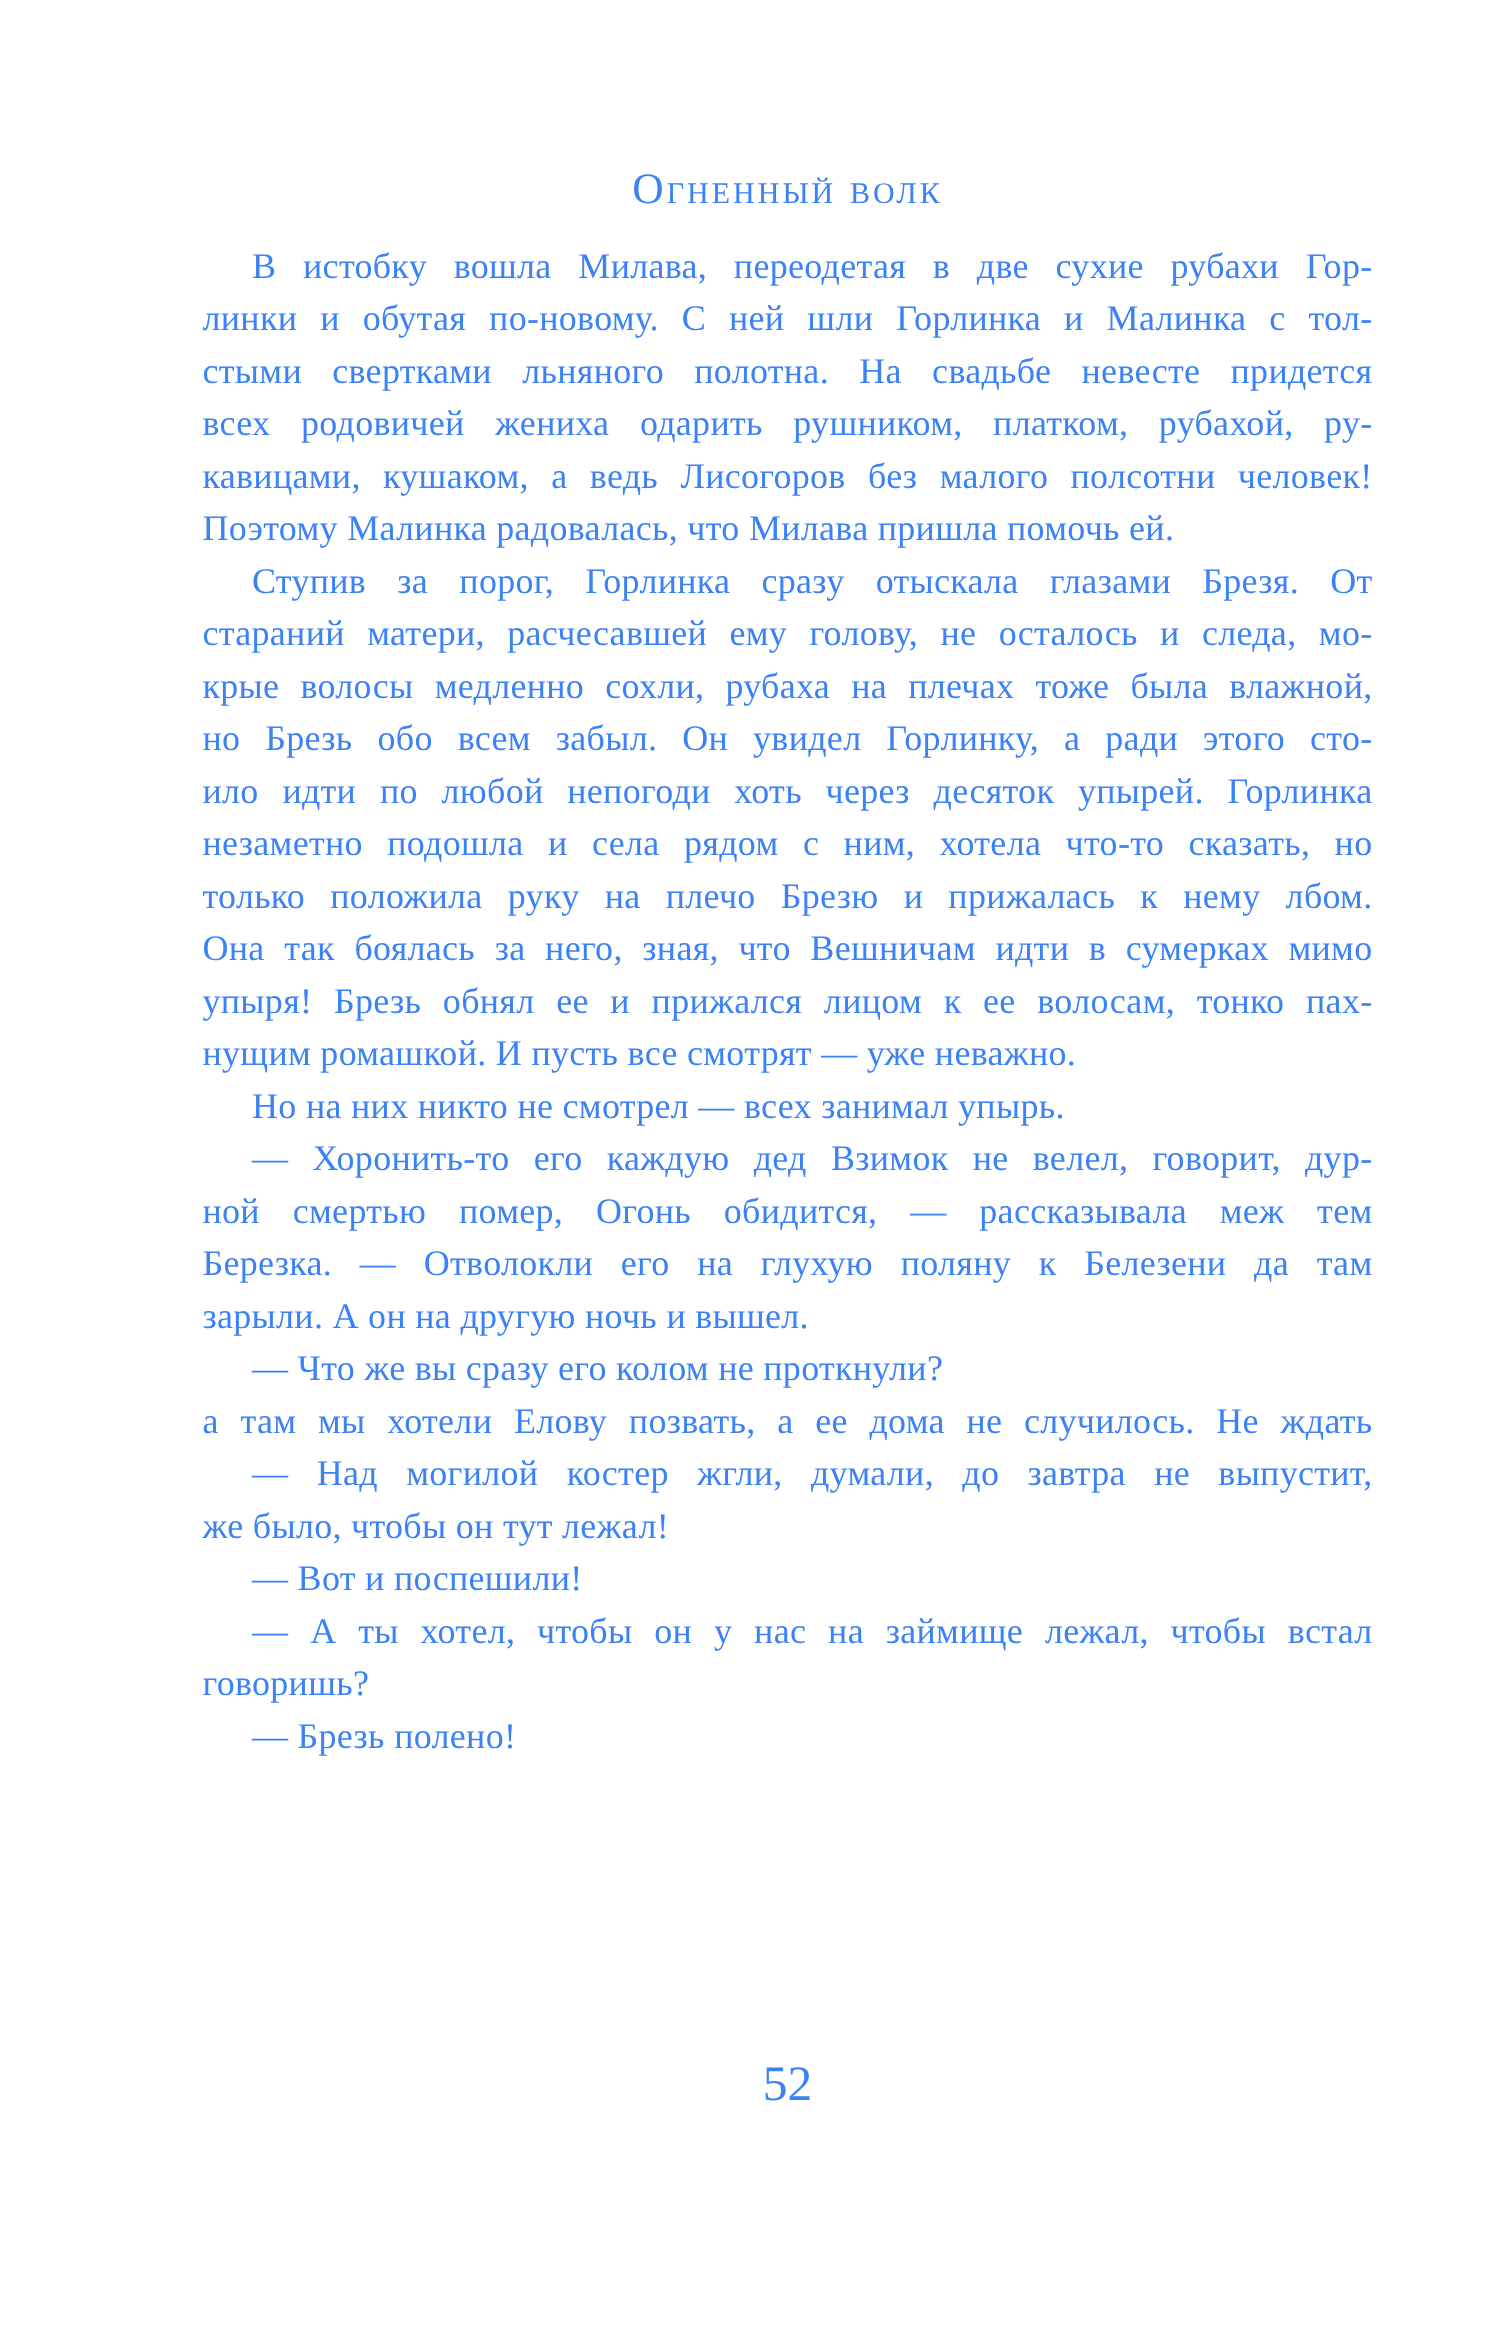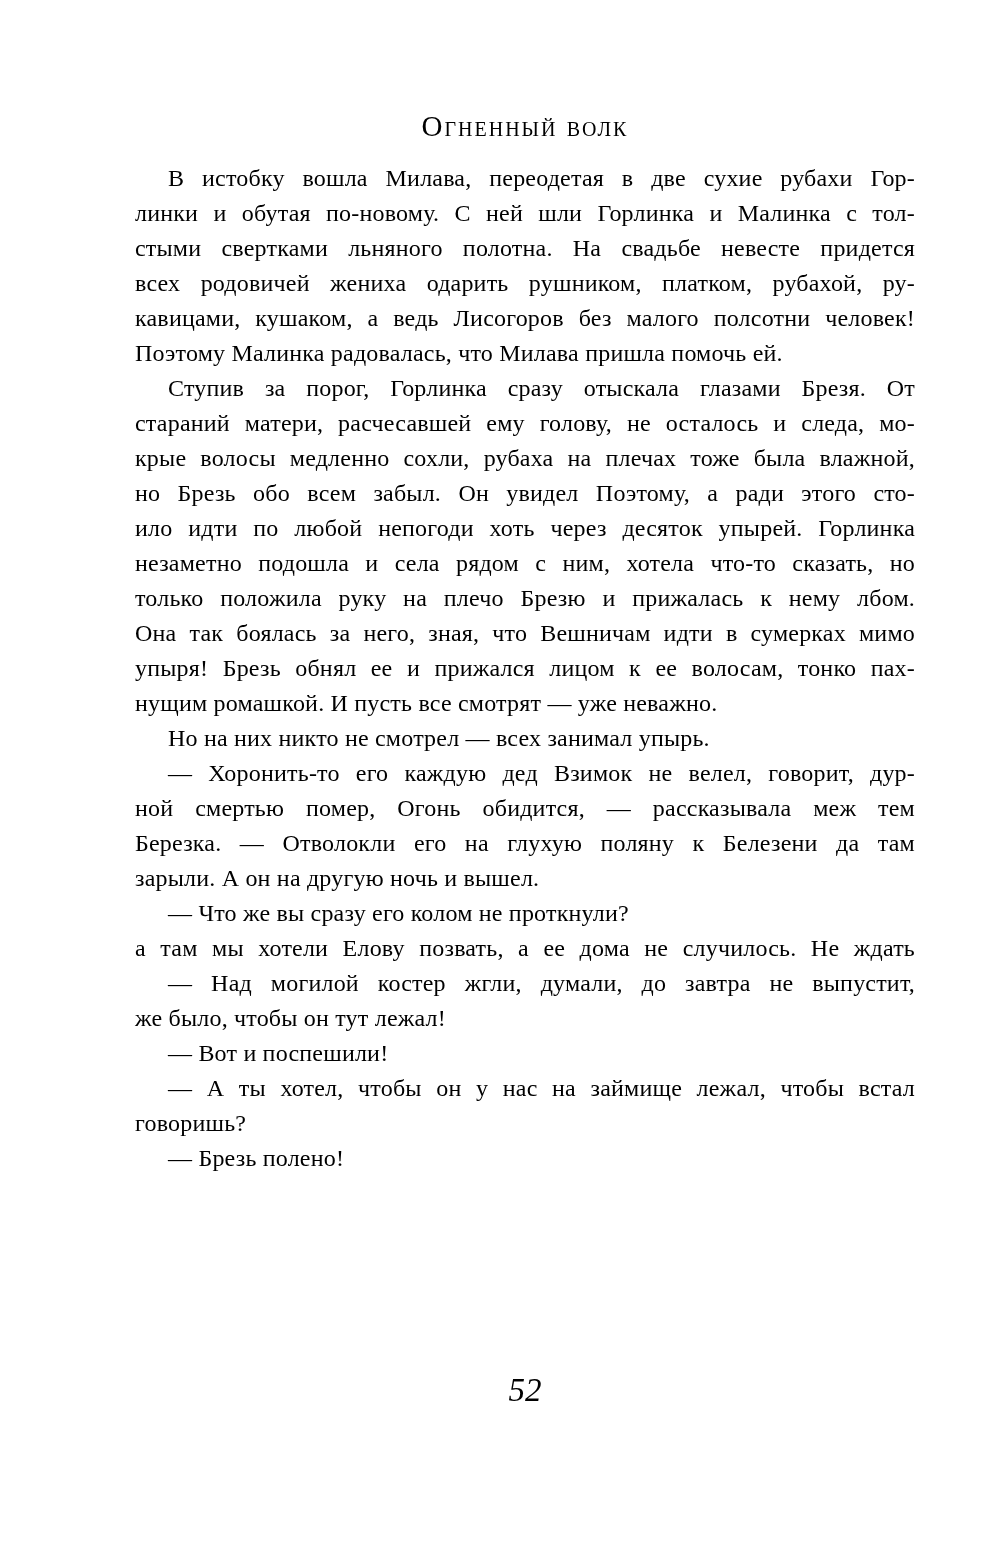--- a/index.html
+++ b/index.html
@@ -6,21 +6,21 @@
     margin: 0;
     padding: 0;
     background: #ffffff;
   }
   .page {
     position: relative;
     width: 1000px;
     height: 1552px;
     background: #ffffff;
     font-family: "Liberation Serif", "DejaVu Serif", serif;
-    color: #000000;
+    color: #3b82f6;
     overflow: hidden;
   }
   .running-head {
     position: absolute;
     top: 110px;
     left: 135px;
     width: 780px;
     text-align: center;
     font-size: 29px;
     font-variant: small-caps;
@@ -51,21 +51,20 @@
   .line.last {
     text-align-last: left;
   }
   .page-number {
     position: absolute;
     top: 1372px;
     left: 135px;
     width: 780px;
     text-align: center;
     font-size: 33px;
-    font-style: italic;
   }
 </style>
 </head>
 <body>
 
 <div class="page">
   <div class="running-head">Огненный волк</div>
 
   <div class="body-text">
       <div class="para">
@@ -73,21 +72,21 @@
         <div class="line">линки и обутая по-новому. С ней шли Горлинка и Малинка с тол-</div>
         <div class="line">стыми свертками льняного полотна. На свадьбе невесте придется</div>
         <div class="line">всех родовичей жениха одарить рушником, платком, рубахой, ру-</div>
         <div class="line">кавицами, кушаком, а ведь Лисогоров без малого полсотни человек!</div>
         <div class="line last">Поэтому Малинка радовалась, что Милава пришла помочь ей.</div>
       </div>
       <div class="para">
         <div class="line first">Ступив за порог, Горлинка сразу отыскала глазами Брезя. От</div>
         <div class="line">стараний матери, расчесавшей ему голову, не осталось и следа, мо-</div>
         <div class="line">крые волосы медленно сохли, рубаха на плечах тоже была влажной,</div>
-        <div class="line">но Брезь обо всем забыл. Он увидел Поэтому, а ради этого сто-</div>
+        <div class="line">но Брезь обо всем забыл. Он увидел Горлинку, а ради этого сто-</div>
         <div class="line">ило идти по любой непогоди хоть через десяток упырей. Горлинка</div>
         <div class="line">незаметно подошла и села рядом с ним, хотела что-то сказать, но</div>
         <div class="line">только положила руку на плечо Брезю и прижалась к нему лбом.</div>
         <div class="line">Она так боялась за него, зная, что Вешничам идти в сумерках мимо</div>
         <div class="line">упыря! Брезь обнял ее и прижался лицом к ее волосам, тонко пах-</div>
         <div class="line last">нущим ромашкой. И пусть все смотрят — уже неважно.</div>
       </div>
       <div class="para">
         <div class="line first last">Но на них никто не смотрел — всех занимал упырь.</div>
       </div>

